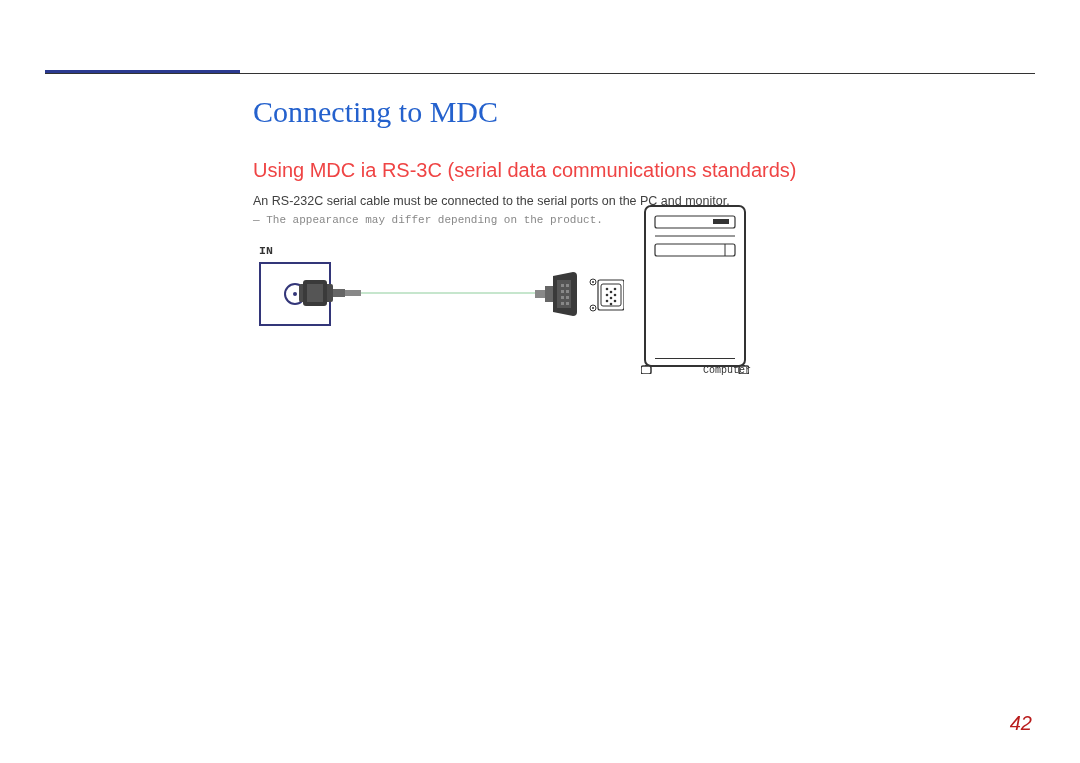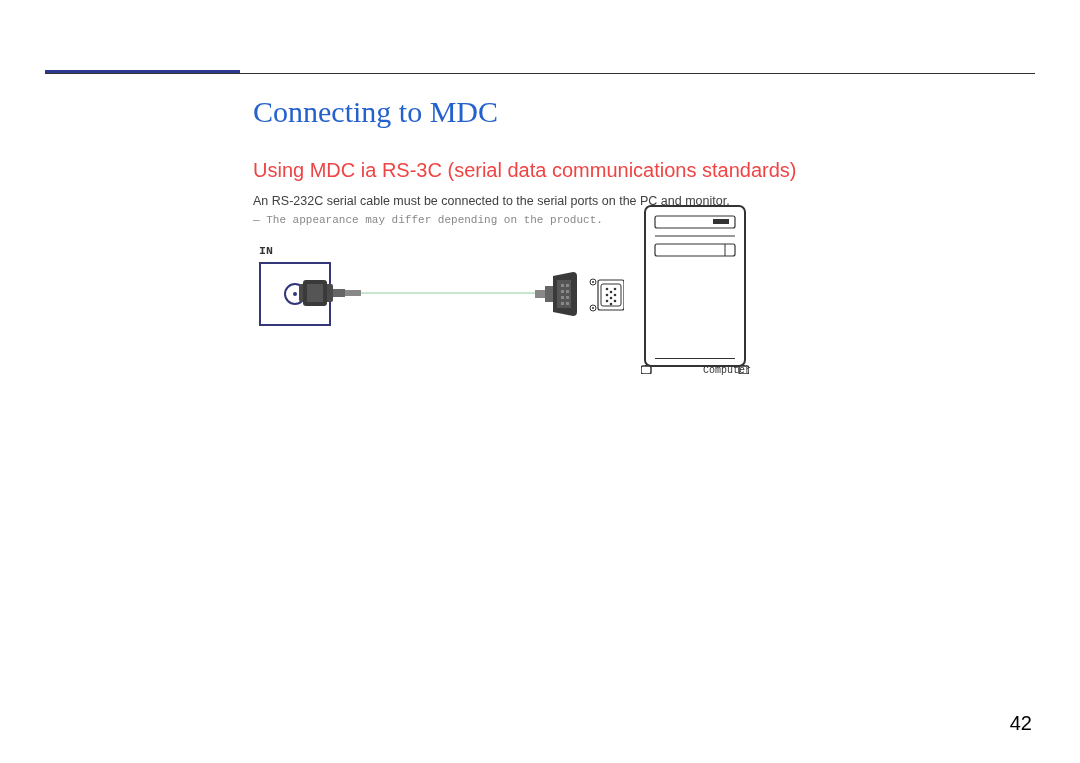--- a/index.html
+++ b/index.html
@@ -147,21 +147,22 @@
     left: 406px;
     font-size: 10px;
     color: #333;
     margin-left: 44px;
   }
   .page-num {
     position: absolute;
     bottom: 28px;
     right: 48px;
     font-size: 20px;
-    color: #000000;
+    color: #b91c1c;
+    font-style: italic;
   }
 </style>
 </head>
 <body>
 
 <div class="header-bar"></div>
 <div class="top-line"></div>
 
 <div class="content">
   <h1 class="title">Connecting to MDC</h1>

